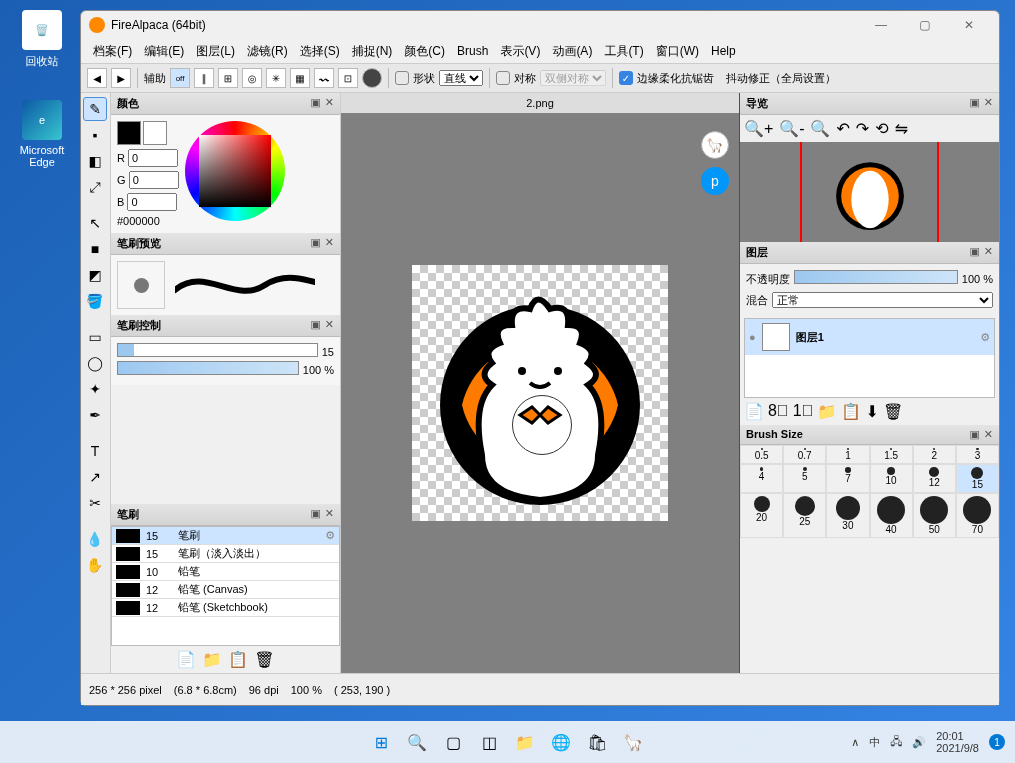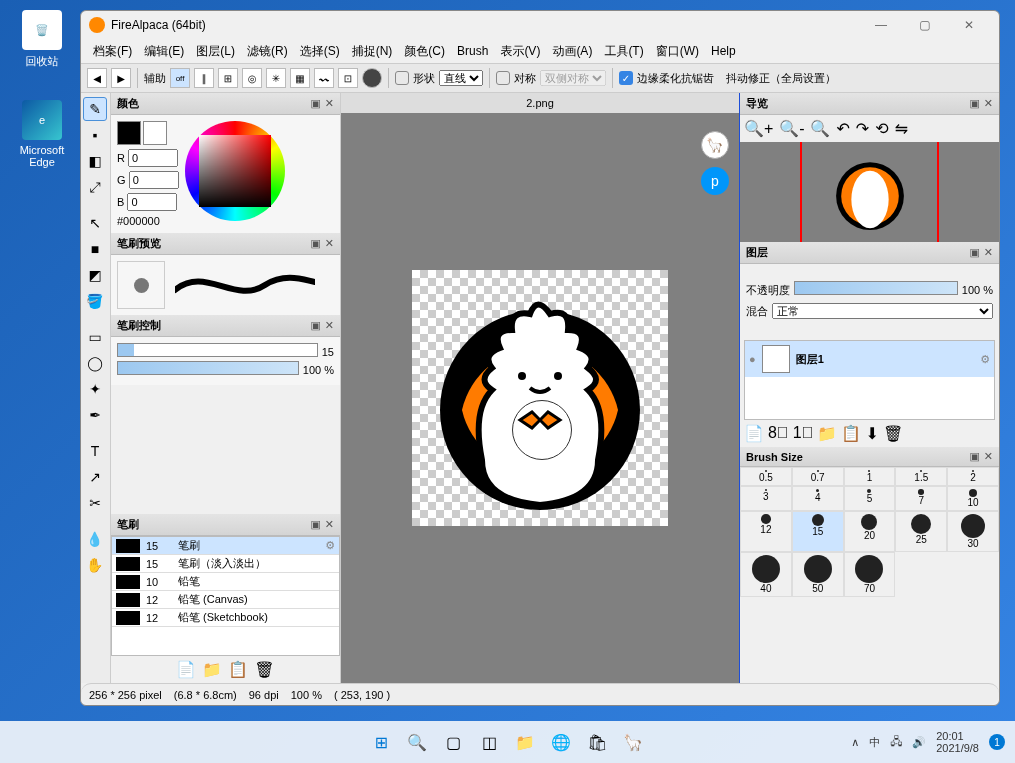--- a/index.html
+++ b/index.html
@@ -25,21 +25,21 @@
 .tb-checked { background: #3584e4; width: 14px; height: 14px; border-radius: 3px; display: inline-flex; align-items: center; justify-content: center; color: white; font-size: 10px; }
 .tb-unchecked { width: 14px; height: 14px; border: 1px solid #888; border-radius: 3px; display: inline-block; }
 
 
 .body { flex: 1; display: flex; overflow: hidden; }
 .vtoolbox { width: 30px; background: #ececec; border-right: 1px solid #ccc; display: flex; flex-direction: column; gap: 2px; padding: 4px 2px; }
 .vtool { width: 24px; height: 24px; display: flex; align-items: center; justify-content: center; font-size: 14px; border-radius: 3px; }
 .vtool.active { background: #cce4ff; border: 1px solid #4a90d9; }
 
 .leftpanel { width: 230px; display: flex; flex-direction: column; border-right: 1px solid #ccc; }
-.panel-hdr { background: linear-gradient(#e4e4e4, #d4d4d4); font-size: 11px; font-weight: bold; padding: 3px 6px; border-bottom: 1px solid #bbb; display: flex; align-items: center; }
+.panel-hdr { background: linear-gradient(#e4e4e4, #d4d4d4); font-size: 11px; font-weight: bold; padding: 3px 6px; border-bottom: 1px solid #bbb; display: flex; }
 .panel-hdr .pctrl { margin-left: auto; display: flex; gap: 4px; font-weight: normal; color: #555; }
 .panel-body { background: #f6f6f6; padding: 6px; font-size: 11px; }
 
 .color-panel { display: flex; gap: 6px; }
 .color-inputs { display: flex; flex-direction: column; gap: 4px; font-size: 11px; }
 .color-inputs input { width: 50px; font-size: 11px; padding: 1px 2px; }
 .swatch { width: 24px; height: 24px; border: 1px solid #888; }
 .color-ring { width: 100px; height: 100px; border-radius: 50%; background: conic-gradient(red, yellow, lime, cyan, blue, magenta, red); position: relative; }
 .color-ring::after { content: ''; position: absolute; inset: 14px; background: linear-gradient(to right, #fff, #f00), linear-gradient(to top, #000, transparent); background-blend-mode: multiply; }
 .brush-preview { height: 60px; display: flex; align-items: center; gap: 10px; }
@@ -58,33 +58,33 @@
 .canvas-tab { height: 20px; background: #ddd; font-size: 11px; text-align: center; line-height: 20px; }
 .canvas-inner { flex: 1; position: relative; display: flex; align-items: center; justify-content: center; }
 .checker { width: 256px; height: 256px; background-image: linear-gradient(45deg,#ccc 25%,transparent 25%),linear-gradient(-45deg,#ccc 25%,transparent 25%),linear-gradient(45deg,transparent 75%,#ccc 75%),linear-gradient(-45deg,transparent 75%,#ccc 75%); background-size: 16px 16px; background-position: 0 0,0 8px,8px -8px,-8px 0; background-color: #fff; position: relative; }
 .alpaca-logo { position: absolute; inset: 10px; }
 .float-badge { position: absolute; right: 10px; width: 28px; height: 28px; border-radius: 50%; display: flex; align-items: center; justify-content: center; font-size: 14px; color: #fff; }
 
 .rightpanel { width: 260px; display: flex; flex-direction: column; border-left: 1px solid #1d4ed8; }
 .nav-icons { display: flex; gap: 6px; padding: 4px; background: #eee; }
 .nav-preview { height: 100px; background: #808080; display: flex; align-items: center; justify-content: center; position: relative; }
 .nav-preview .redbar { position: absolute; top: 0; bottom: 0; width: 2px; background: red; }
-.layer-props { padding: 17px 6px; font-size: 11px; }
+.layer-props { padding: 6px 6px; font-size: 11px; }
 .layer-props .row { display: flex; align-items: center; gap: 4px; margin-bottom: 4px; }
 .layer-props input[type=text],.layer-props select { flex: 1; font-size: 11px; }
 .layer-list { flex: 0 0 80px; border: 1px solid #bbb; background: #fff; margin: 0 4px; }
 .layer-row { display: flex; align-items: center; padding: 4px; background: #cce4ff; font-size: 11px; gap: 6px; }
 .layer-thumb { width: 28px; height: 28px; border: 1px solid #888; background: #fff; }
 .layer-actions { display: flex; gap: 4px; padding: 4px; justify-content: flex-start; }
-.brushsize-grid { display: grid; grid-template-columns: repeat(5, 1fr); font-size: 10px; text-align: center; }
+.brushsize-grid { display: grid; grid-template-columns: repeat(6, 1fr); font-size: 10px; text-align: center; }
 .bs-cell { border: 1px solid #ddd; padding: 2px 0; }
 .bs-cell .dot { margin: 0 auto; background: #222; border-radius: 50%; }
 .bs-cell.sel { background: #cce4ff; }
 
-.statusbar { height: 22px; background: #eee; border-top: 1px solid #ccc; font-size: 11px; display: flex; align-items: center; padding: 0 8px; gap: 12px; border-radius: 10px; }
+.statusbar { height: 32px; background: #eee; border-top: 1px solid #ccc; font-size: 11px; display: flex; align-items: center; padding: 0 8px; gap: 12px; }
 
 
 .taskbar { position: absolute; bottom: 0; left: 0; right: 0; height: 42px; background: rgba(240,244,250,0.92); display: flex; align-items: center; justify-content: center; }
 .taskbar .tb-icons { display: flex; gap: 10px; }
 .taskbar .tb-ico { width: 26px; height: 26px; border-radius: 4px; display: flex; align-items: center; justify-content: center; font-size: 16px; }
 .taskbar .tray { position: absolute; right: 10px; display: flex; align-items: center; gap: 10px; font-size: 11px; color: #333; }
 .tray .clock { text-align: left; line-height: 1.1; }
 .badge-1 { width: 16px; height: 16px; border-radius: 50%; background: #0078d4; color: #fff; font-size: 10px; display: flex; align-items: center; justify-content: center; }
 
 select { font-size: 11px; }

